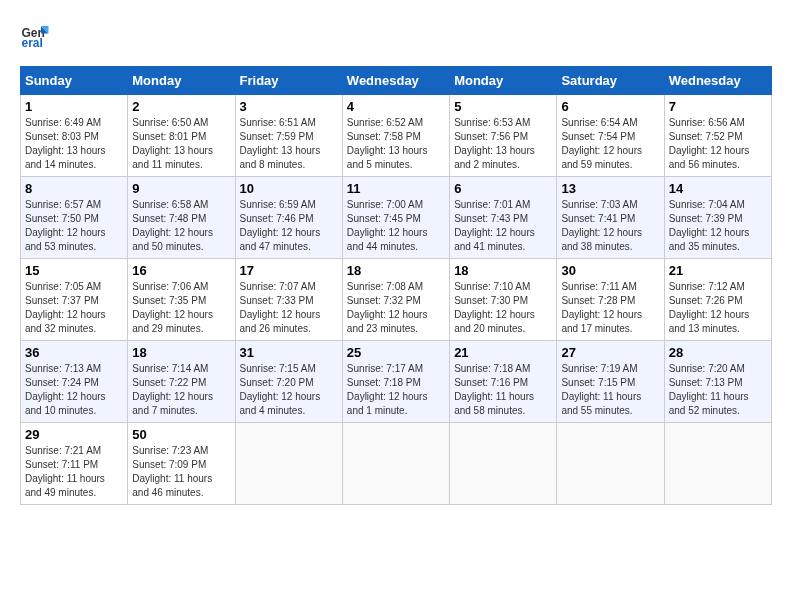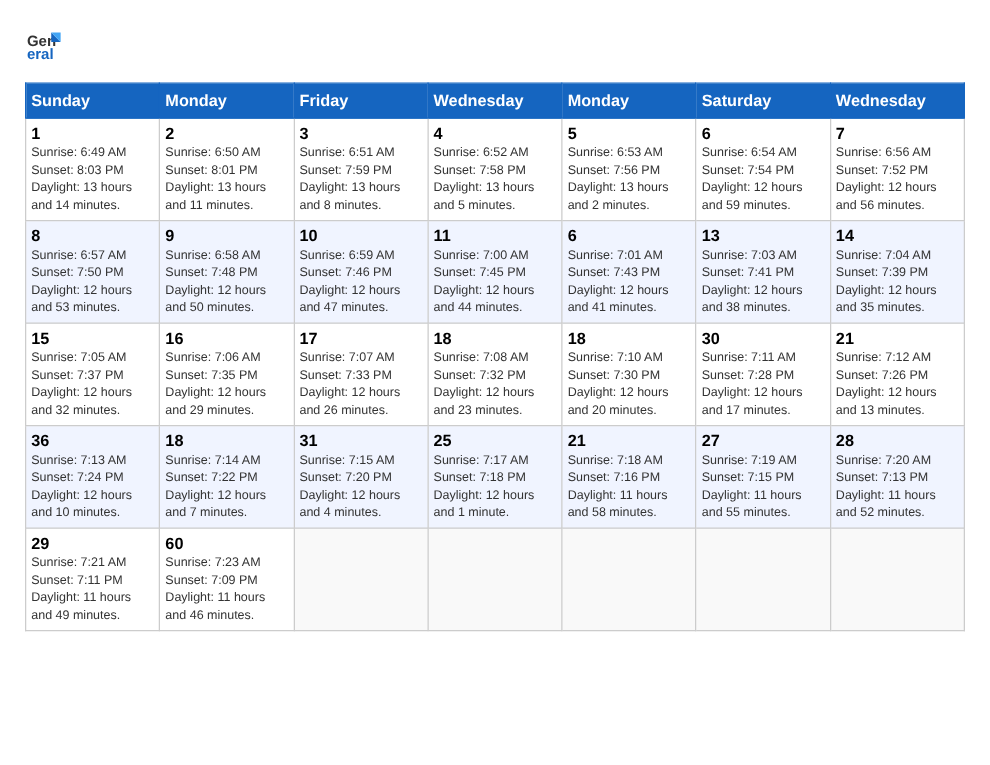--- a/index.html
+++ b/index.html
@@ -343,21 +343,21 @@
       <tr>
         <td>
         <span class="day-number">29</span>
         <div class="day-info">
           Sunrise: 7:21 AM<br>
           Sunset: 7:11 PM<br>
           Daylight: 11 hours and 49 minutes.
         </div>
       </td>
         <td>
-        <span class="day-number">60</span>
+        <span class="day-number">50</span>
         <div class="day-info">
           Sunrise: 7:23 AM<br>
           Sunset: 7:09 PM<br>
           Daylight: 11 hours and 46 minutes.
         </div>
       </td>
         <td class="empty-cell"></td>
         <td class="empty-cell"></td>
         <td class="empty-cell"></td>
         <td class="empty-cell"></td>

